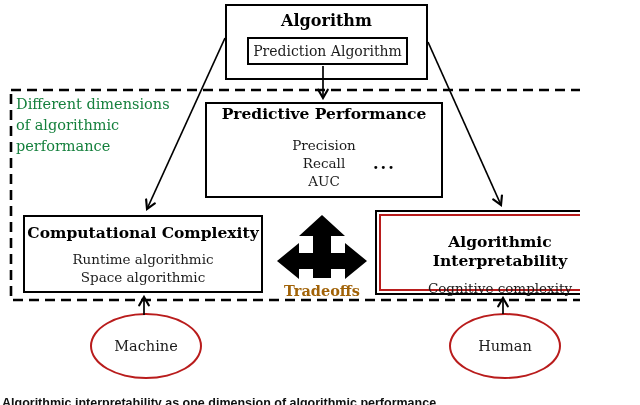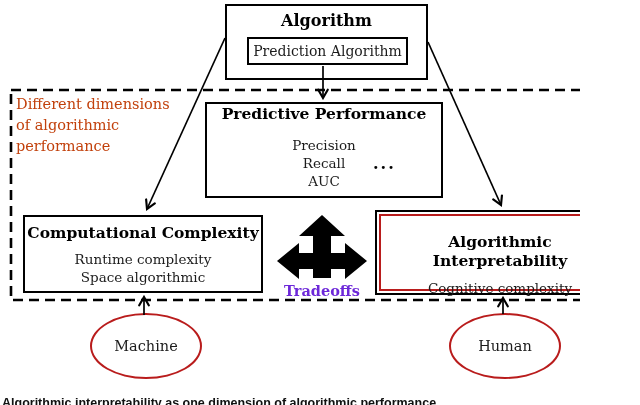--- a/index.html
+++ b/index.html
@@ -8,35 +8,35 @@
     overflow:hidden;font-family:"DejaVu Serif", serif;color:#111;
   }
   .box{position:absolute;background:#fff;border:2px solid #000;box-sizing:content-box;}
   .box .title{font-weight:bold;text-align:center;font-size:15.5px;color:#000;}
   .box .items{text-align:center;font-size:13.5px;line-height:18px;color:#1b1b1b;}
   .algorithm{left:225px;top:4px;width:199px;height:72px;}
   .algorithm .title{margin-top:5px;font-size:16px;}
   .prediction{left:247px;top:37px;width:157px;height:24px;border-width:2px;
     text-align:center;font-size:14px;line-height:24px;color:#1b1b1b;}
   .dims-label{position:absolute;left:16px;top:94px;width:180px;font-size:14.5px;
-    line-height:21px;white-space:pre-line;color:#c2410c;}
+    line-height:21px;white-space:pre-line;color:#15803d;}
   .predictive{left:205px;top:102px;width:234px;height:92px;}
   .predictive .title{}
   .predictive .items{margin-top:13px;}
   .ellipsis{position:absolute;left:166px;top:54px;font-size:16px;font-weight:bold;
     letter-spacing:2px;color:#000;}
   .computational{left:23px;top:215px;width:236px;height:74px;}
   .computational .title{margin-top:6px;}
   .computational .items{margin-top:8px;}
   .interpretability{left:375px;top:210px;width:246px;height:81px;}
   .interpretability .inner{position:absolute;inset:2px;border:2px solid #b91c1c;}
   .interpretability .title{margin-top:16px;}
   .interpretability .items{margin-top:9px;}
   .tradeoffs-label{position:absolute;left:272px;top:282px;width:100px;text-align:center;
-    font-weight:bold;font-size:14.5px;color:#6d28d9;}
+    font-weight:bold;font-size:14.5px;color:#a16207;}
   .ellipse{position:absolute;width:108px;height:62px;border:2px solid #b91c1c;border-radius:50%;
     display:flex;align-items:center;justify-content:center;font-size:14.5px;color:#1b1b1b;background:#fff;}
   .machine{left:90px;top:313px;}
   .human{left:449px;top:313px;}
   .overlay{position:absolute;left:0;top:0;width:640px;height:405px;pointer-events:none;}
   .caption{position:absolute;left:2px;top:396px;width:636px;font-family:"Liberation Sans",sans-serif;
     font-weight:bold;font-size:12.5px;color:#111;white-space:nowrap;}
 </style>
 </head>
 <body>
@@ -60,21 +60,21 @@
       <div>Precision</div>
       <div>Recall</div>
       <div>AUC</div>
     </div>
     <span class="ellipsis">···</span>
   </div>
 
   <div class="box computational">
     <div class="title">Computational Complexity</div>
     <div class="items">
-      <div>Runtime complexity</div>
+      <div>Runtime algorithmic</div>
       <div>Space algorithmic</div>
     </div>
   </div>
 
   <div class="box interpretability">
     <div class="inner">
       <div class="title">Algorithmic Interpretability</div>
       <div class="items">
         <div>Cognitive complexity</div>
       </div>

